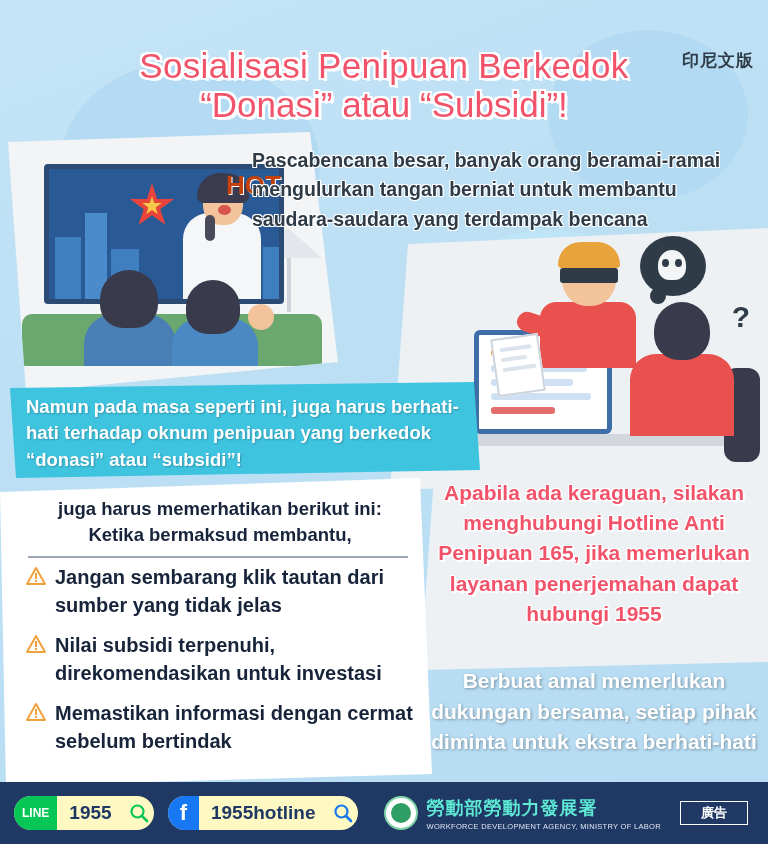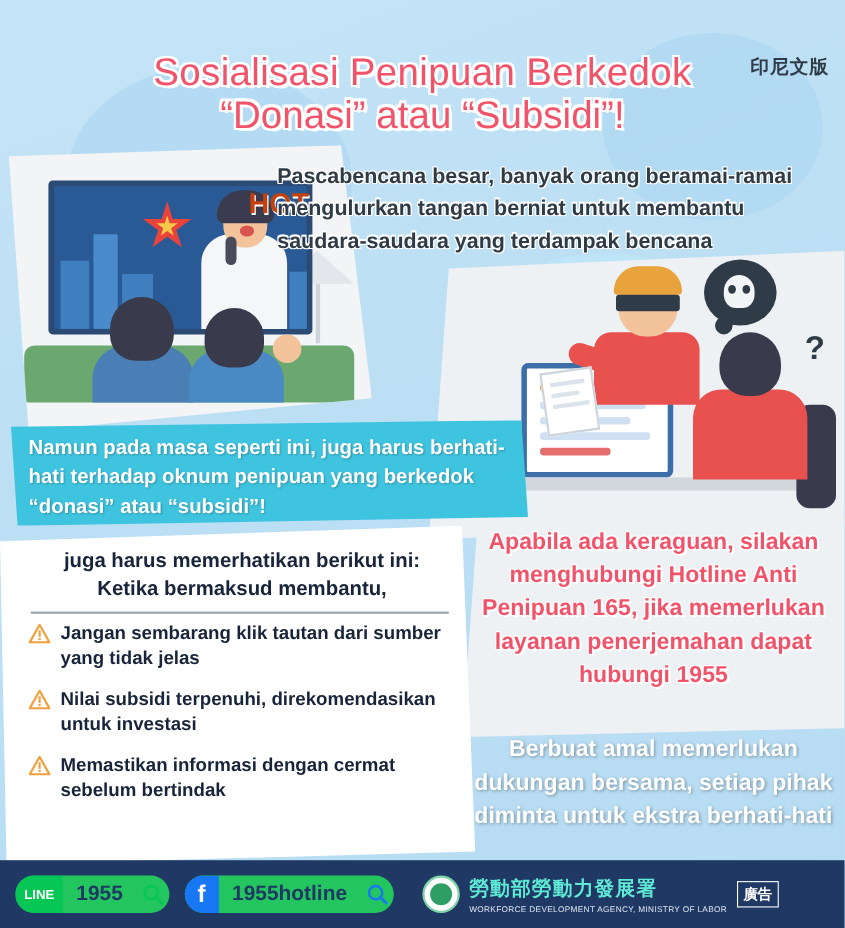--- a/index.html
+++ b/index.html
@@ -260,21 +260,21 @@
   .bl-rule {
     position:absolute; left:28px; top:78px; width:380px; height:2px; background:#9aa6b4;
   }
   .bl-list { position:absolute; left:26px; top:86px; width:392px; }
   .bl-item { display:flex; gap:9px; margin-bottom:13px; }
   .warn-ico {
     flex:0 0 auto; width:20px; height:18px; position:relative; margin-top:3px;
   }
   .warn-ico svg { display:block; }
   .bl-item span.txt {
-    font-size:17px; font-weight:bold; color:#17243a; line-height:1.38;
+    font-size:20px; font-weight:bold; color:#17243a; line-height:1.38;
   }
 
   
   .br-panel {
     position:absolute; right:0; top:470px; width:348px; height:200px;
     background:#eef1f4;
     clip-path: polygon(14px 8px, 348px 0, 348px 192px, 0 200px);
     z-index: 11;
   }
   .br-text {
@@ -291,21 +291,21 @@
   }
 
   
   .footer {
     position:absolute; left:0; bottom:0; width:768px; height:62px;
     background:#1f3864; z-index:30;
     display:flex; align-items:center;
   }
   .pill {
     display:flex; align-items:center; gap:0;
-    background:#22c55e; border-radius:18px; height:34px; overflow:hidden;
+    background:#fef9c3; border-radius:18px; height:34px; overflow:hidden;
     margin-left:14px;
   }
   .pill .brand {
     display:flex; align-items:center; justify-content:center;
     height:34px; padding: 0 8px; font-size:12px; font-weight:bold; color:#fff;
   }
   .brand.line { background:#06c755; }
   .brand.fb { background:#1877f2; font-size:22px; padding:0 12px; }
   .pill .val {
     font-size:19px; font-weight:bold; color:#1f3864; padding: 0 12px;
@@ -319,22 +319,22 @@
   }
   .seal {
     width:34px; height:34px; border-radius:50%;
     background:#fff; border:2px solid #7fd4a8;
     display:flex; align-items:center; justify-content:center;
   }
   .seal-in { width:20px; height:20px; border-radius:50%; background:#2f9e64; }
   .org-zh { color:#5eead4; font-size:18px; font-weight:bold; letter-spacing:1px; }
   .org-en { color:#dfe6f2; font-size:7.5px; letter-spacing:.3px; margin-top:2px;}
   .ad-box {
-    border:1.5px solid #fff; color:#fff;
-    font-size:13px; padding:2px 5px; font-weight:bold;
+    margin-left:10px; border:1.5px solid #fff; color:#fff;
+    font-size:13px; padding:2px 20px; font-weight:bold;
   }
 </style>
 </head>
 <body>
 
 <div class="poster">
 
   <div class="blob b1"></div>
   <div class="blob b2"></div>
   <div class="blob b3"></div>

